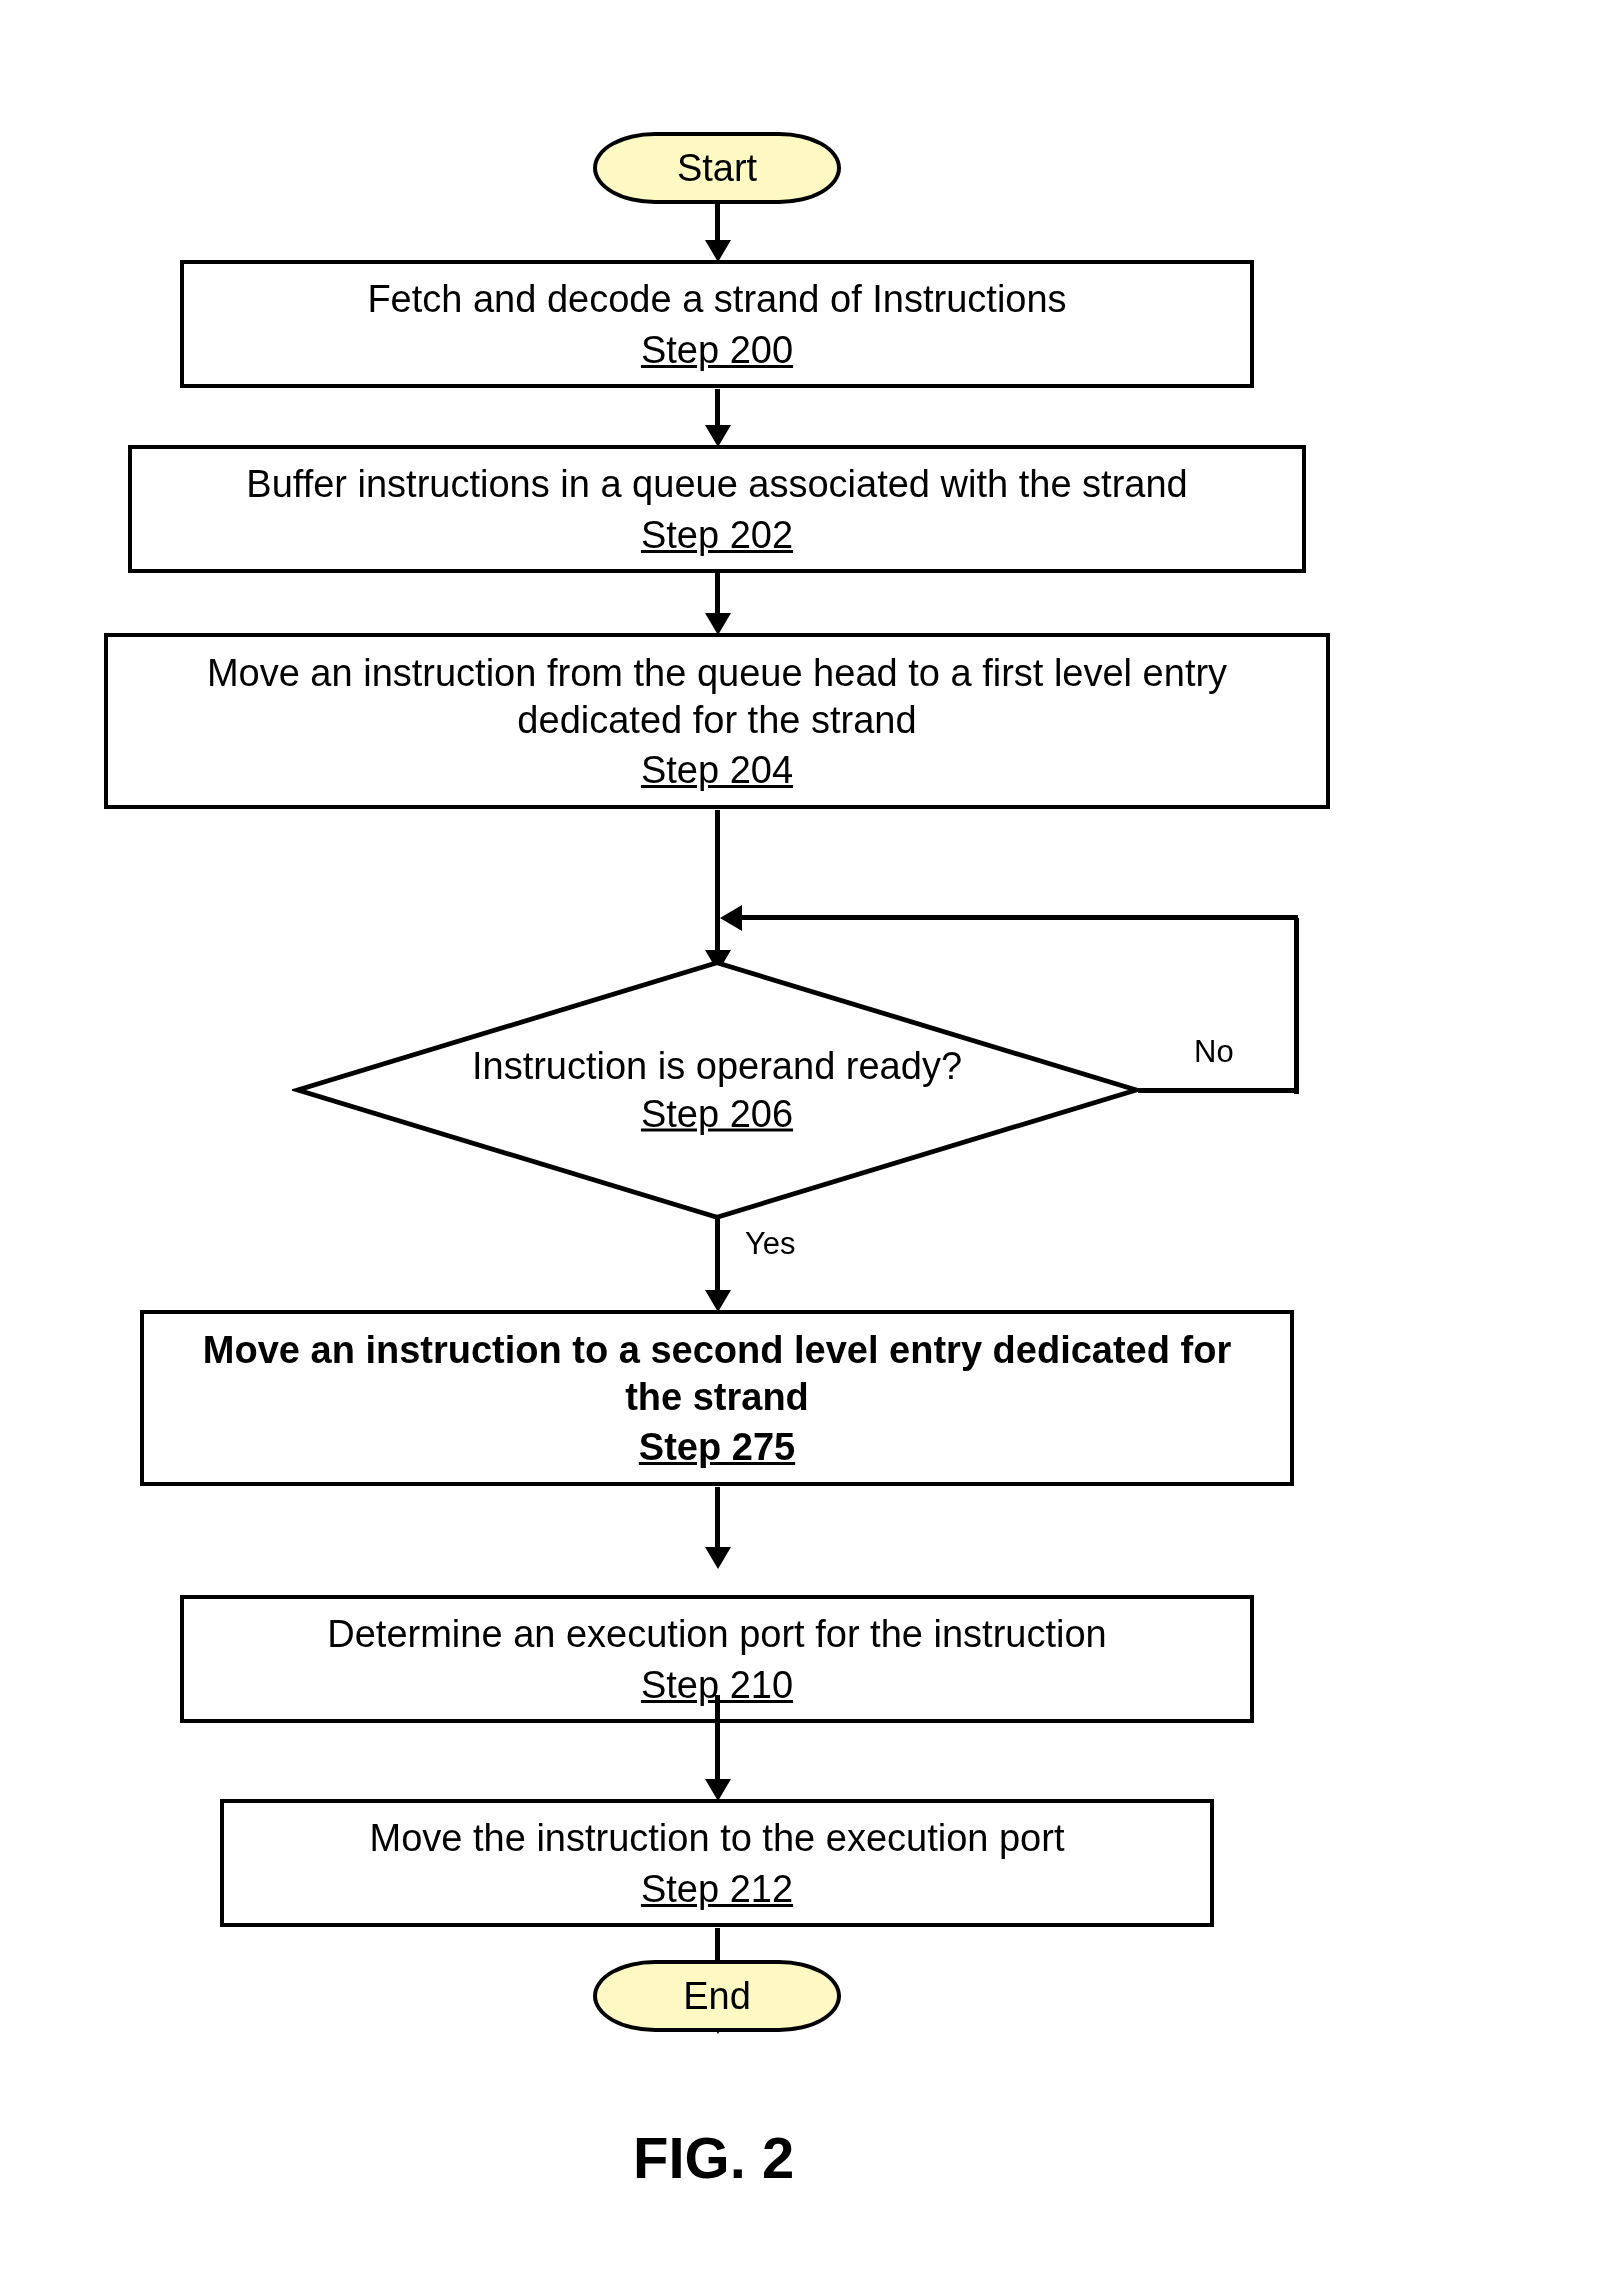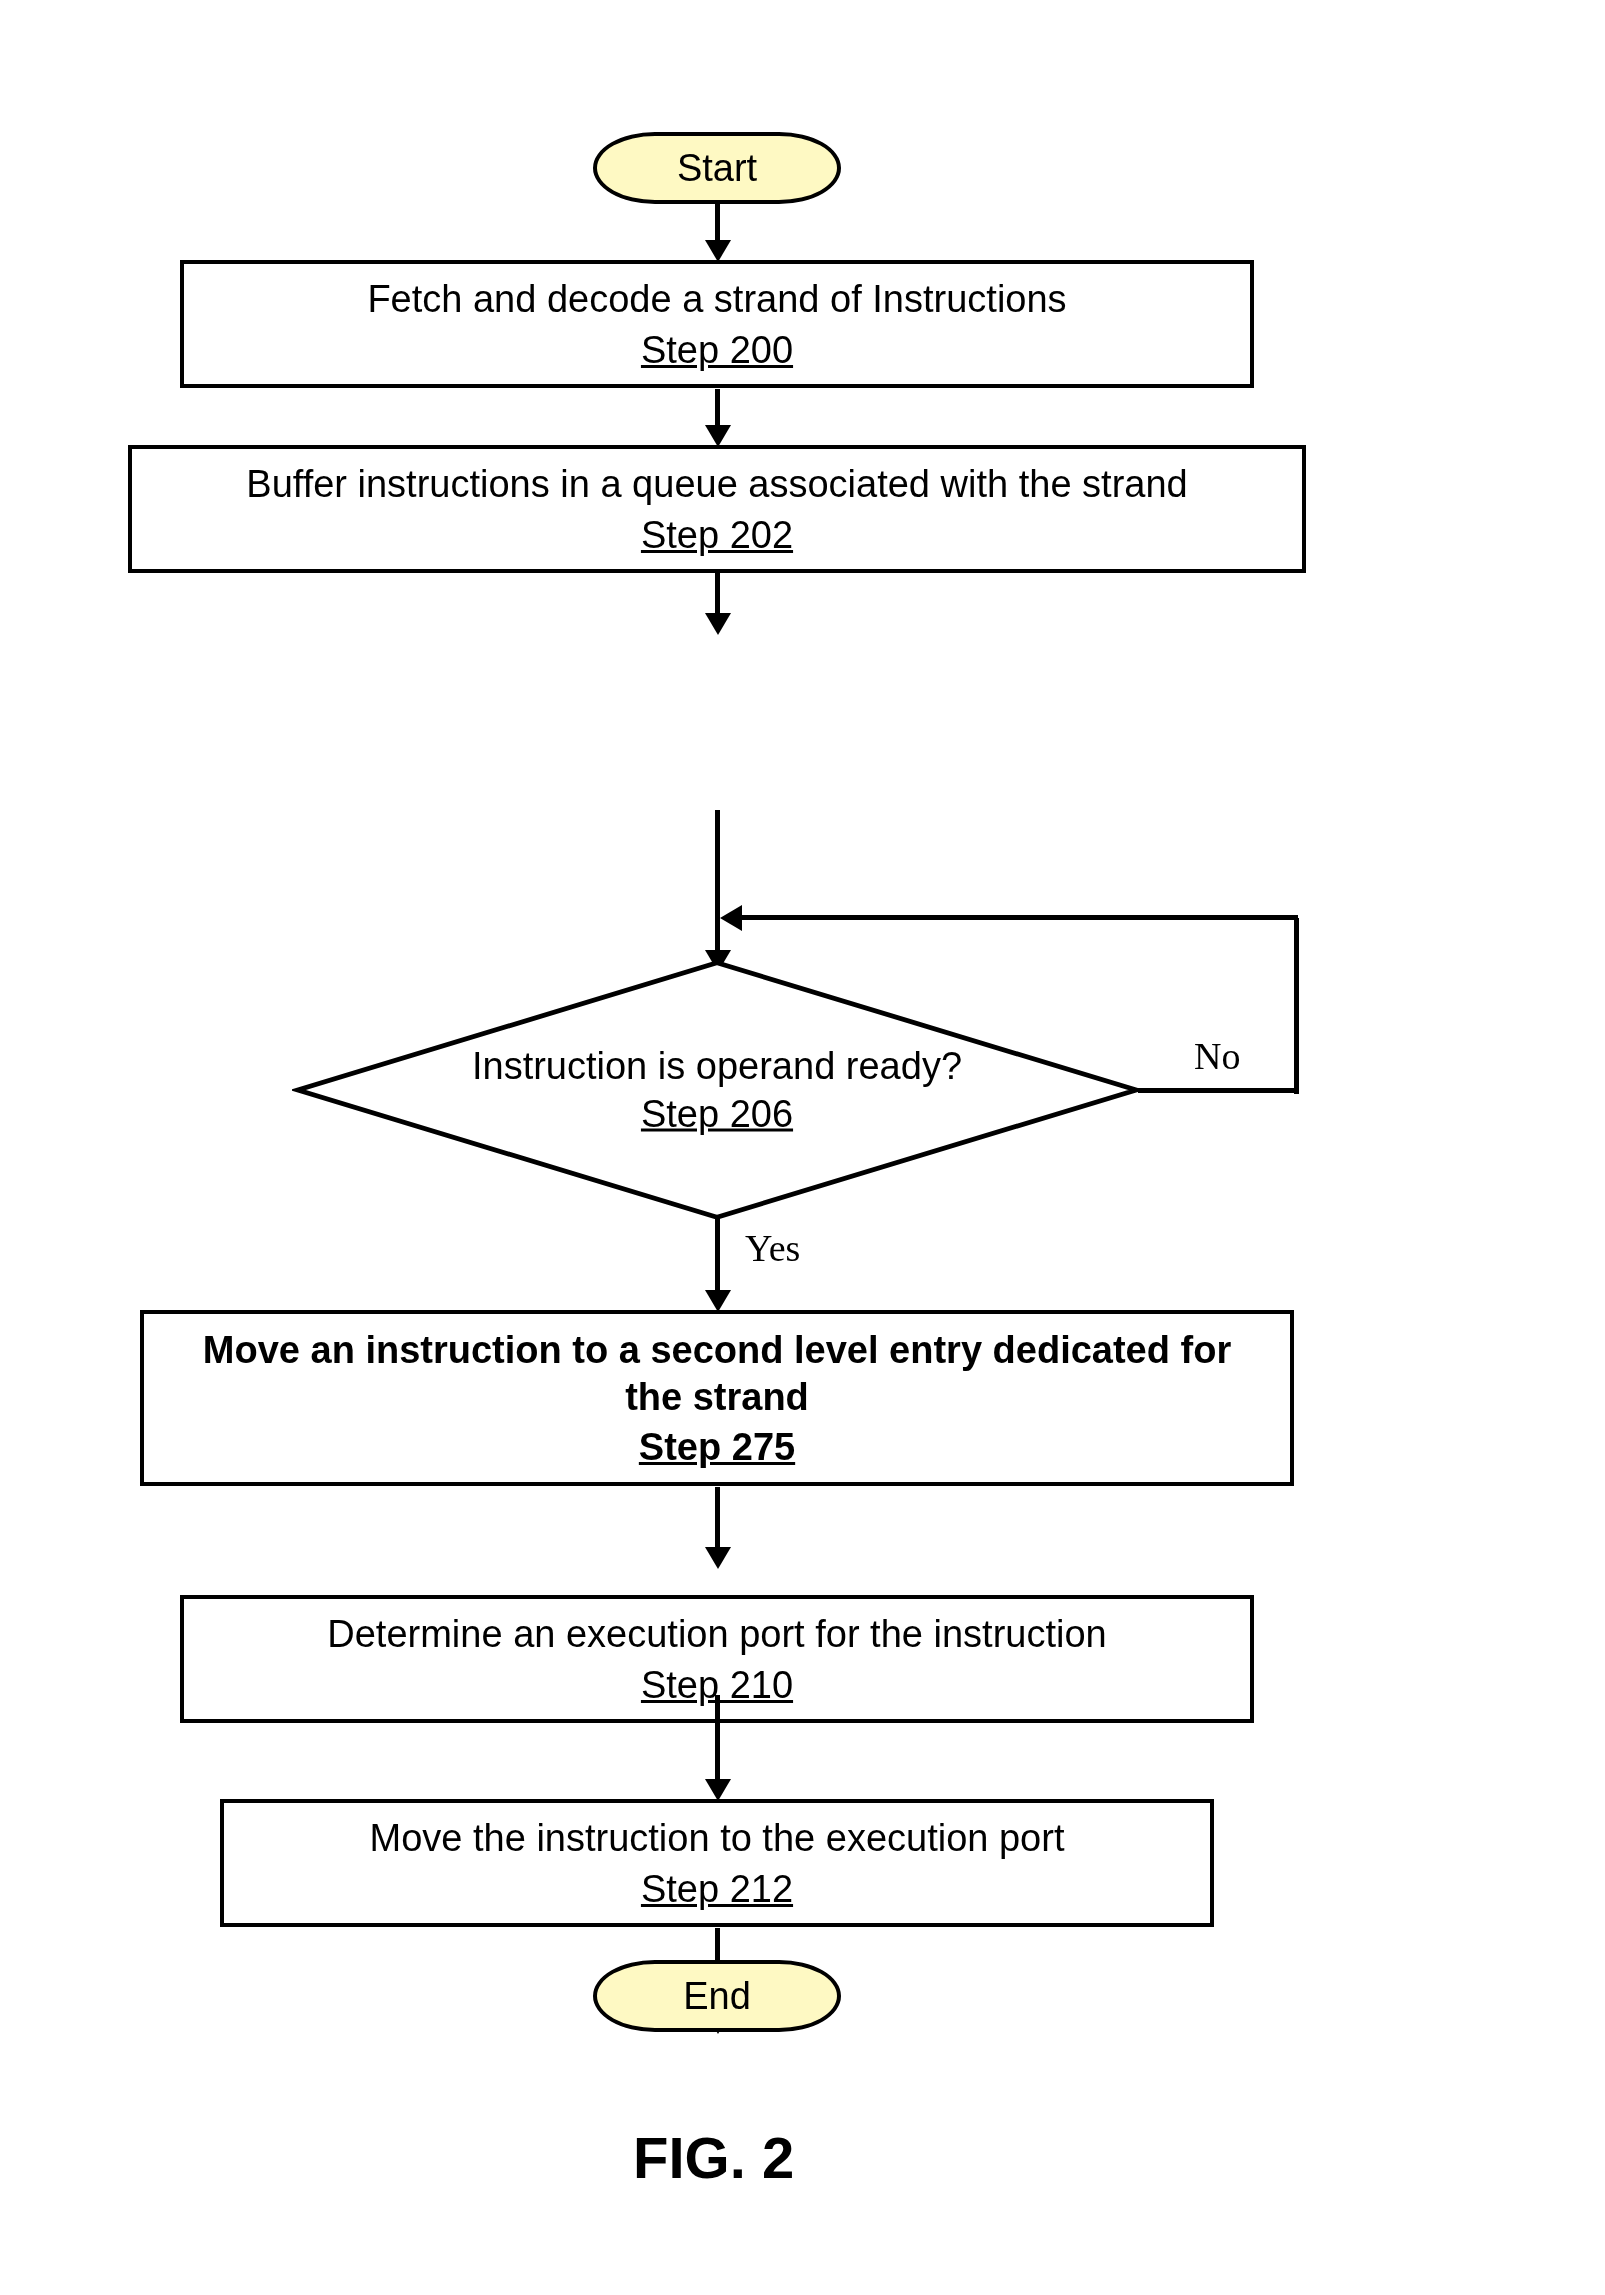--- a/index.html
+++ b/index.html
@@ -85,22 +85,21 @@
   .arrowhead-right {
     position: absolute;
     width: 0;
     height: 0;
     border-top: 13px solid transparent;
     border-bottom: 13px solid transparent;
     border-left: 22.4px solid #000;
   }
   .label {
     position: absolute;
-    font-size: 38px;
-    font-family: Liberation Serif, serif;
+    font-size: 31px;
   }
   .caption {
     position: absolute;
     font-size: 58px;
     font-weight: bold;
   }
 </style>
 </head>
 <body>
 
@@ -122,20 +121,24 @@
   <div class="arrowhead-down" style="left:705px; top:425px;"></div>
 
   <div class="process" style="left:128px; top:445px; width:1178px; height:128px;">
     <div class="title">Buffer instructions in a queue associated with the strand</div>
     <div class="step">Step 202</div>
   </div>
 
   <div class="arrow-v" style="left:715px; top:573px; height:44px;"></div>
   <div class="arrowhead-down" style="left:705px; top:613px;"></div>
 
+  <div class="process" style="left:104px; top:633px; width:1226px; height:176px;">
+    <div class="title">Move an instruction from the queue head to a first level entry dedicated for the strand</div>
+    <div class="step">Step 204</div>
+  </div>
 
   <div class="arrow-v" style="left:715px; top:810px; height:108px;"></div>
 
   <div class="arrow-v" style="left:715px; top:918px; height:36px;"></div>
   <div class="arrowhead-down" style="left:705px; top:950px;"></div>
 
   <div class="diamond-wrap" style="left:717px; top:1090px;">
 
     <svg width="850" height="264" viewBox="0 0 1060 330" style="position:absolute; left:-425px; top:-132px;">
       <polygon points="530,6 1054,165 530,324 6,165" fill="#ffffff" stroke="#000000" stroke-width="6"></polygon>

